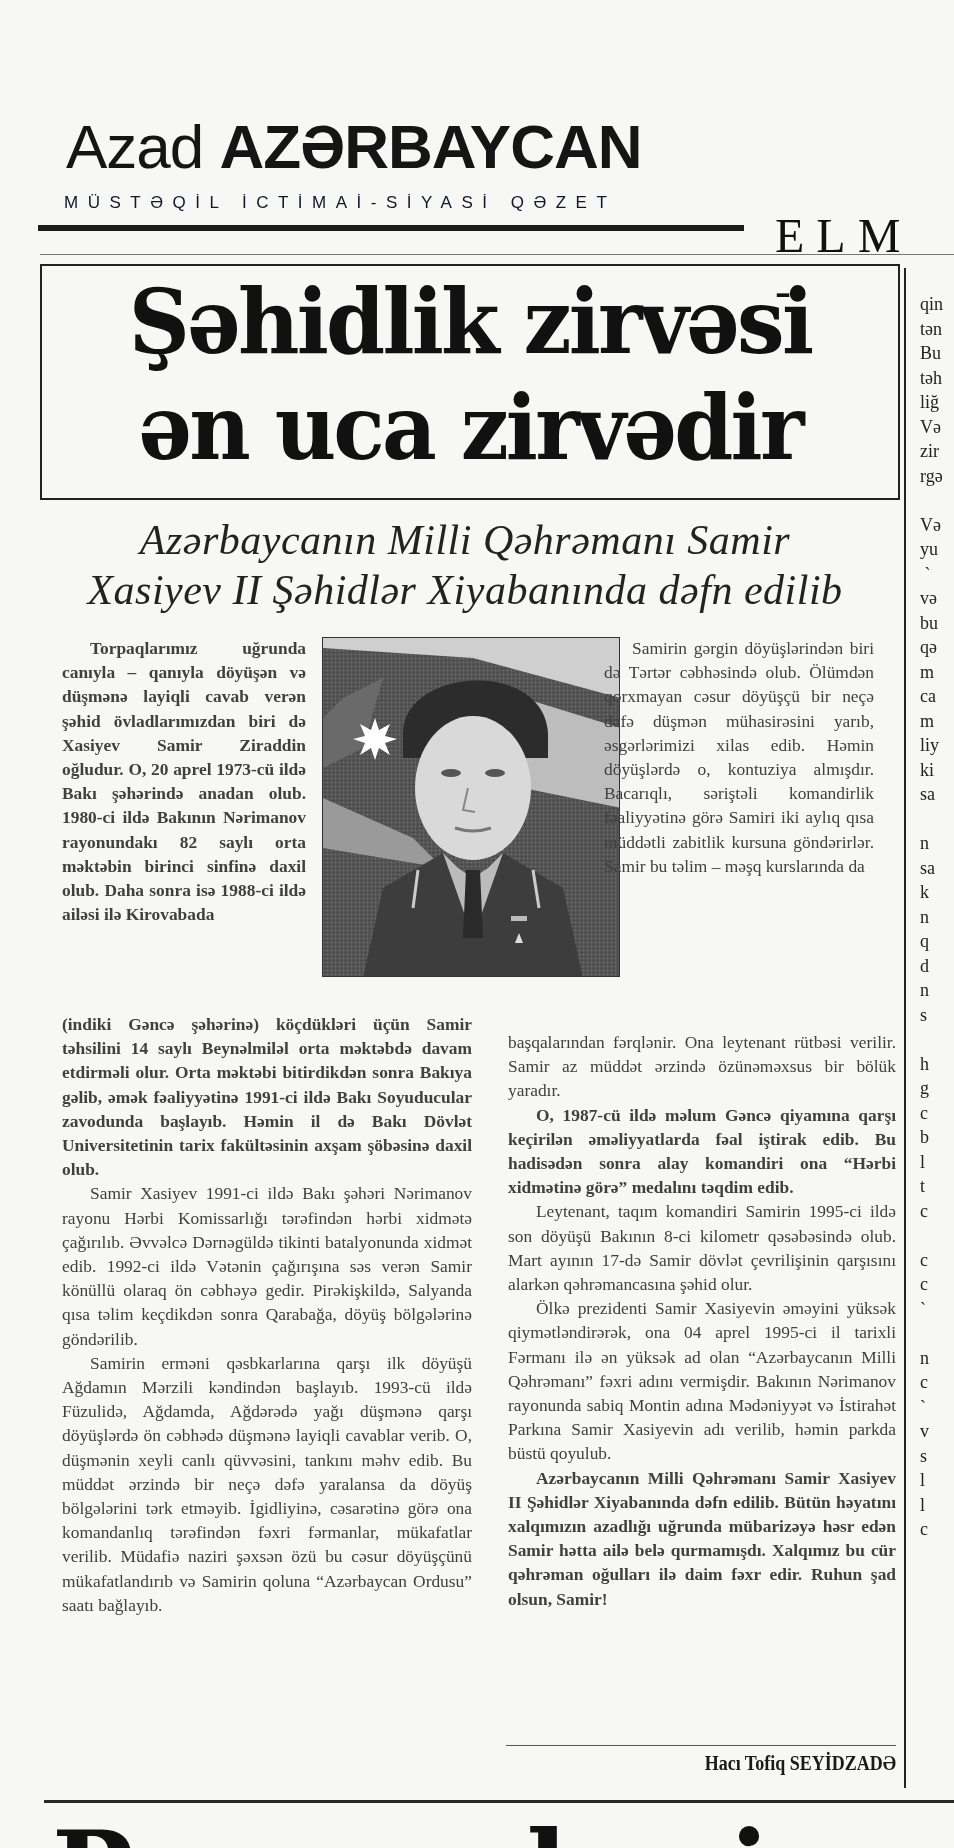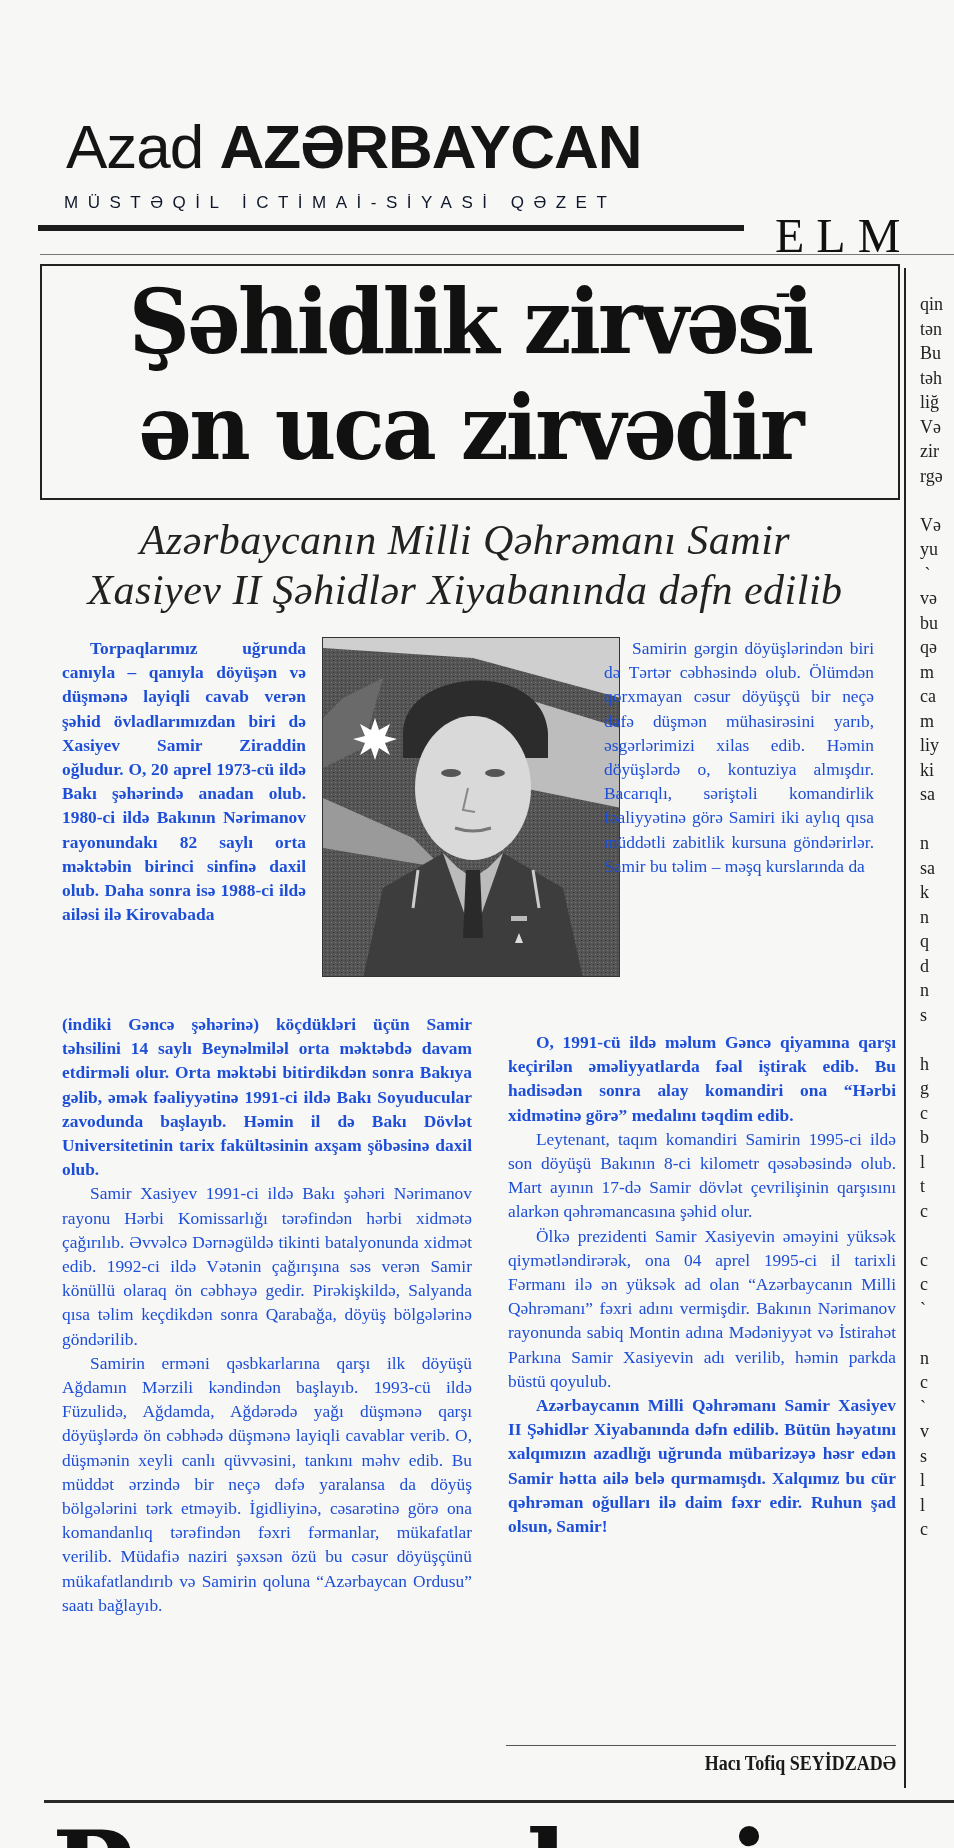--- a/index.html
+++ b/index.html
@@ -71,21 +71,21 @@
     color: #222;
     letter-spacing: 0.5px;
   }
 
   
   .col {
     font-family: "Liberation Serif", serif;
     font-size: 17.4px;
     line-height: 24.2px;
     text-align: justify;
-    color: #1d4ed8;
+    color: #404040;
     hyphens: manual;
   }
   .col p { text-indent: 28px; }
   .col p.noindent { text-indent: 0; }
   .b { font-weight: bold; }
 
   .col-left-top { left: 62px; top: 636px; width: 244px; }
   .col-left { left: 62px; top: 1022px; width: 410px; }
   .col-right-top { left: 604px; top: 636px; width: 270px; }
   .col-right { left: 508px; top: 1030px; width: 388px; }
@@ -204,21 +204,22 @@
   <p class="b noindent">(indiki Gəncə şəhərinə) köçdükləri üçün Samir təhsilini 14 saylı Beynəlmiləl orta məktəbdə davam etdirməli olur. Orta məktəbi bitirdikdən sonra Bakıya gəlib, əmək fəaliyyətinə 1991-ci ildə Bakı Soyuducular zavodunda başlayıb. Həmin il də Bakı Dövlət Universitetinin tarix fakültəsinin axşam şöbəsinə daxil olub.</p>
   <p>Samir Xasiyev 1991-ci ildə Bakı şəhəri Nərimanov rayonu Hərbi Komissarlığı tərəfindən hərbi xidmətə çağırılıb. Əvvəlcə Dərnəgüldə tikinti batalyonunda xidmət edib. 1992-ci ildə Vətənin çağırışına səs verən Samir könüllü olaraq ön cəbhəyə gedir. Pirəkişkildə, Salyanda qısa təlim keçdikdən sonra Qarabağa, döyüş bölgələrinə göndərilib.</p>
   <p>Samirin erməni qəsbkarlarına qarşı ilk döyüşü Ağdamın Mərzili kəndindən başlayıb. 1993-cü ildə Füzulidə, Ağdamda, Ağdərədə yağı düşmənə qarşı döyüşlərdə ön cəbhədə düşmənə layiqli cavablar verib. O, düşmənin xeyli canlı qüvvəsini, tankını məhv edib. Bu müddət ərzində bir neçə dəfə yaralansa da döyüş bölgələrini tərk etməyib. İgidliyinə, cəsarətinə görə ona komandanlıq tərəfindən fəxri fərmanlar, mükafatlar verilib. Müdafiə naziri şəxsən özü bu cəsur döyüşçünü mükafatlandırıb və Samirin qoluna “Azərbaycan Ordusu” saatı bağlayıb.</p>
 </div>
 
 <div class="abs col col-right-top">
   <p>Samirin gərgin döyüşlərindən biri də Tərtər cəbhəsində olub. Ölümdən qorxmayan cəsur döyüşçü bir neçə dəfə düşmən mühasirəsini yarıb, əsgərlərimizi xilas edib. Həmin döyüşlərdə o, kontuziya almışdır. Bacarıqlı, səriştəli komandirlik fəaliyyətinə görə Samiri iki aylıq qısa müddətli zabitlik kursuna göndərirlər. Samir bu təlim – məşq kurslarında da</p>
 </div>
 
 <div class="abs col col-right">
-  <p class="b">O, 1991-cü ildə məlum Gəncə qiyamına qarşı keçirilən əməliyyatlarda fəal iştirak edib. Bu hadisədən sonra alay komandiri ona “Hərbi xidmətinə görə” medalını təqdim edib.</p>
+  <p class="noindent">başqalarından fərqlənir. Ona leytenant rütbəsi verilir. Samir az müddət ərzində özünəməxsus bir bölük yaradır.</p>
+  <p class="b">O, 1987-cü ildə məlum Gəncə qiyamına qarşı keçirilən əməliyyatlarda fəal iştirak edib. Bu hadisədən sonra alay komandiri ona “Hərbi xidmətinə görə” medalını təqdim edib.</p>
   <p>Leytenant, taqım komandiri Samirin 1995-ci ildə son döyüşü Bakının 8-ci kilometr qəsəbəsində olub. Mart ayının 17-də Samir dövlət çevrilişinin qarşısını alarkən qəhrəmancasına şəhid olur.</p>
   <p>Ölkə prezidenti Samir Xasiyevin əməyini yüksək qiymətləndirərək, ona 04 aprel 1995-ci il tarixli Fərmanı ilə ən yüksək ad olan “Azərbaycanın Milli Qəhrəmanı” fəxri adını vermişdir. Bakının Nərimanov rayonunda sabiq Montin adına Mədəniyyət və İstirahət Parkına Samir Xasiyevin adı verilib, həmin parkda büstü qoyulub.</p>
   <p class="b">Azərbaycanın Milli Qəhrəmanı Samir Xasiyev II Şəhidlər Xiyabanında dəfn edilib. Bütün həyatını xalqımızın azadlığı uğrunda mübarizəyə həsr edən Samir hətta ailə belə qurmamışdı. Xalqımız bu cür qəhrəman oğulları ilə daim fəxr edir. Ruhun şad olsun, Samir!</p>
 </div>
 
 <div class="abs byline-rule"></div>
 <div class="abs byline">Hacı Tofiq SEYİDZADƏ</div>
 
 <div class="abs edge-rule"></div>
 <div class="abs edge-col" style="top:292px;">qin

